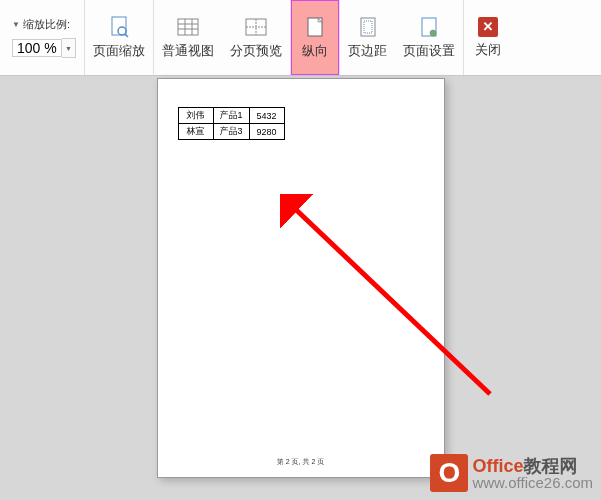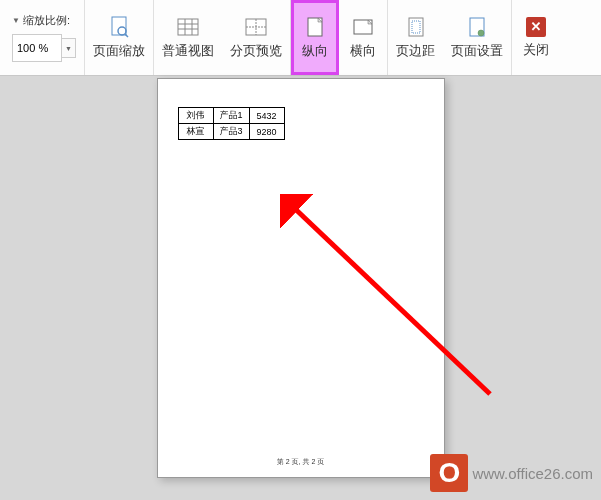--- a/index.html
+++ b/index.html
@@ -37,23 +37,23 @@
       color: #333;
       margin-bottom: 6px;
       display: flex;
       align-items: center;
     }
     .zoom-control {
       display: flex;
       align-items: center;
     }
     .zoom-value {
-      font-size: 11px;
+      font-size: 14px;
       width: 50px;
-      height: 28px;
+      height: 18px;
       border: 1px solid #ccc;
       background: #fff;
       display: flex;
       align-items: center;
       padding: 0 4px;
     }
     .dropdown-btn {
       width: 14px;
       height: 20px;
       border: 1px solid #ccc;
@@ -69,22 +69,22 @@
       display: flex;
       flex-direction: column;
       align-items: center;
       justify-content: center;
       padding: 4px 8px;
       cursor: pointer;
       height: 100%;
       min-width: 48px;
     }
     .ribbon-btn.active {
-      background: #f0abfc;
-      border: 3px solid #d946ef;
+      background: #fca5a5;
+      border: 1px solid #d946ef;
     }
     .ribbon-btn .icon {
       width: 22px;
       height: 22px;
       margin-bottom: 4px;
       display: flex;
       align-items: center;
       justify-content: center;
     }
     .ribbon-btn .label {
@@ -246,29 +246,20 @@
   <div class="ribbon-btn active">
     <div class="icon">
       <svg width="16" height="20" viewBox="0 0 16 20">
           <rect x="1" y="1" width="14" height="18" fill="#fff" stroke="#666" stroke-width="1"></rect>
           <path d="M11 1 L15 5 L11 5 Z" fill="#ddd" stroke="#666" stroke-width="0.5"></path>
         </svg>
     </div>
     <div class="label">纵向</div>
   </div>
 
-  <div class="ribbon-btn">
-    <div class="icon">
-      <svg width="20" height="16" viewBox="0 0 20 16">
-          <rect x="1" y="1" width="18" height="14" fill="#fff" stroke="#666" stroke-width="1"></rect>
-          <path d="M15 1 L19 5 L15 5 Z" fill="#ddd" stroke="#666" stroke-width="0.5"></path>
-        </svg>
-    </div>
-    <div class="label">横向</div>
-  </div>
 
   <div style="border-right:1px solid #e0e0e0;height:100%"></div>
 
 
   <div class="ribbon-btn">
     <div class="icon">
       <svg width="16" height="20" viewBox="0 0 16 20">
           <rect x="1" y="1" width="14" height="18" fill="#fff" stroke="#888" stroke-width="1"></rect>
           <rect x="4" y="4" width="8" height="12" fill="none" stroke="#5b8fc7" stroke-width="1" stroke-dasharray="1,1"></rect>
         </svg>
@@ -319,15 +310,18 @@
         <polygon points="0 0, 12 5, 0 10" fill="#ff0000"></polygon>
       </marker>
     </defs>
     <line x1="210" y1="200" x2="10" y2="10" stroke="#ff0000" stroke-width="5" marker-end="url(#arrowhead)"></line>
   </svg>
 </div>
 
 <div class="watermark">
   <div class="wm-logo">O</div>
   <div class="wm-text">
+    <div class="wm-title">
+      <span>Office</span><span class="suffix">教程网</span>
+    </div>
     <div class="wm-url">www.office26.com</div>
   </div>
 </div>
 
 </body></html>

